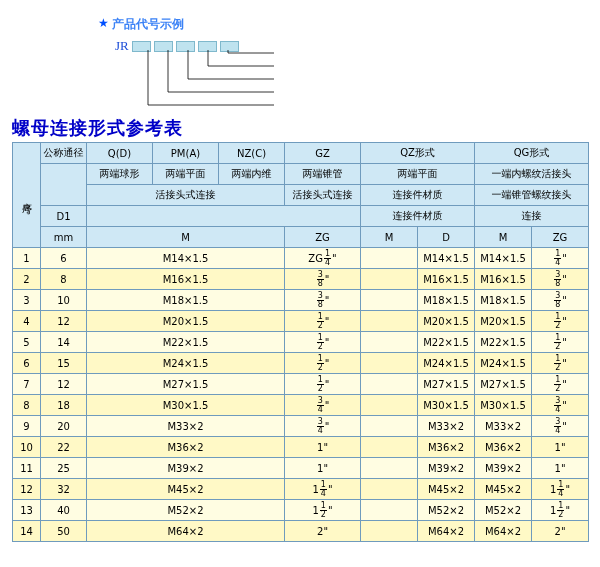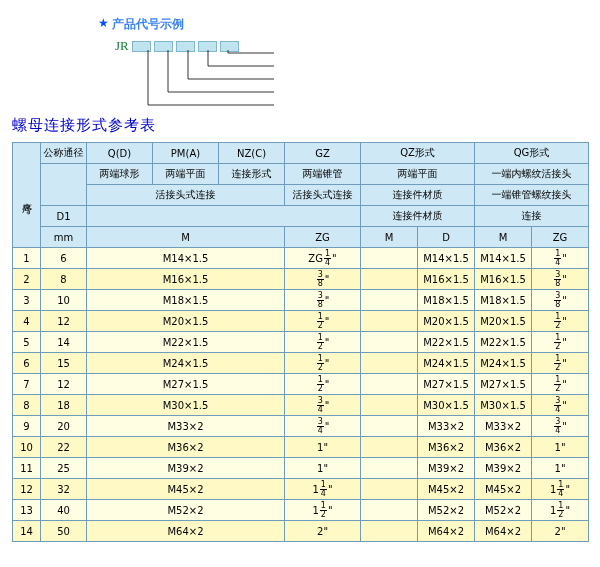--- a/index.html
+++ b/index.html
@@ -23,36 +23,36 @@
     white-space:nowrap;
   }
   .star{
     position:absolute;left:98px;top:17px;
     color:#0050ff;font-size:12px;line-height:12px;
   }
   .code-row{
     position:absolute;left:115px;top:38px;
     display:flex;align-items:center;gap:3px;
   }
-  .code-jr{font-size:13px;color:#15803d;font-family:"Liberation Serif",serif;}
+  .code-jr{font-size:13px;color:#1d4ed8;font-family:"Liberation Serif",serif;}
   .code-box{
     width:17px;height:9px;
     background:#bfe3ef;border:1px solid #7fb8cc;
   }
   
   .leader-svg{position:absolute;left:0;top:0;width:600px;height:108px;}
   .notes{position:absolute;left:276px;top:47px;}
   .note{
     font-size:11px;color:#000;line-height:13px;height:13px;
     white-space:nowrap;margin-bottom:1px;
   }
   
   .section-title{
     position:absolute;left:12px;top:116px;
-    font-size:15px;font-weight:normal;color:#0000c8;
+    font-size:18px;font-weight:bold;color:#0000c8;
     letter-spacing:1px;
   }
   
   .table-wrap{position:absolute;left:12px;top:142px;}
   table{
     border-collapse:collapse;
     table-layout:fixed;
     width:576px;
     font-size:10px;
   }
@@ -151,21 +151,21 @@
       <td>PM(A)</td>
       <td>NZ(C)</td>
       <td>GZ</td>
       <td colspan="2">QZ形式</td>
       <td colspan="2">QG形式</td>
     </tr>
     <tr>
       <td rowspan="2" class="dn"></td>
       <td>两端球形</td>
       <td>两端平面</td>
-      <td>连接形式</td>
+      <td>两端内维</td>
       <td>两端锥管</td>
       <td colspan="2">两端平面</td>
       <td colspan="2">一端内螺纹活接头</td>
     </tr>
     <tr>
       <td colspan="3">活接头式连接</td>
       <td>活接头式连接</td>
       <td colspan="2">连接件材质</td>
       <td colspan="2">一端锥管螺纹接头</td>
     </tr>

